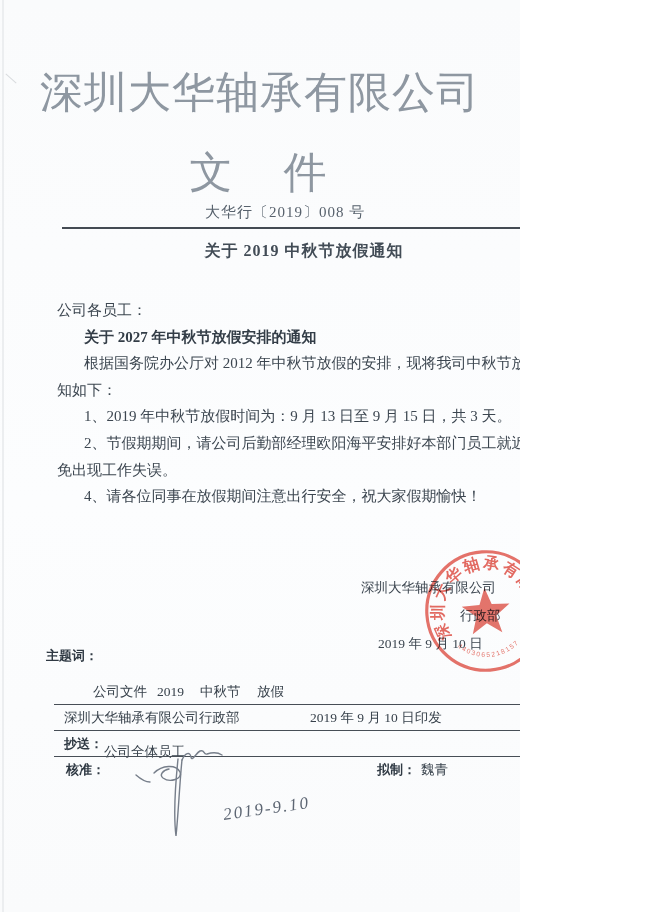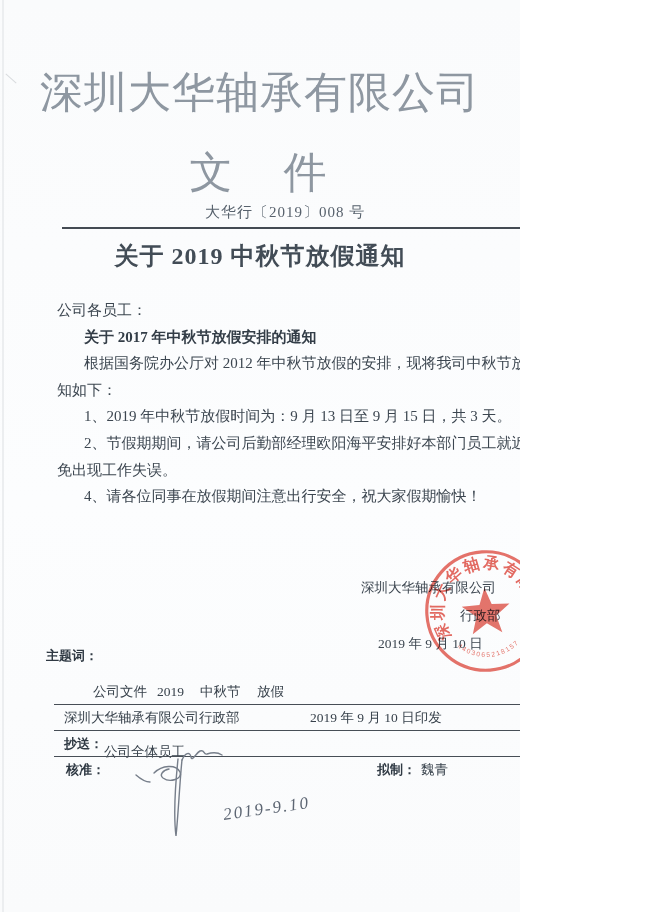--- a/index.html
+++ b/index.html
@@ -10,21 +10,21 @@
     overflow:hidden;
     font-family:"Liberation Serif","DejaVu Serif",serif;
   }
   .abs{position:absolute;white-space:nowrap;line-height:1.25;}
   .center{left:0;width:100%;text-align:center;}
   .company-title{top:66px;font-size:43px;letter-spacing:1px;color:#8e97a1;font-weight:500;}
   .doc-type{top:146px;font-size:43px;letter-spacing:4px;color:#8e97a1;font-weight:500;}
   .doc-number{top:203px;font-size:15px;color:#57616c;letter-spacing:1px;margin-left:25px;}
   .rule{position:absolute;background:#444b53;}
   .rule-header{left:62px;top:227px;width:530px;height:2px;}
-  .notice-title{top:241px;font-size:24px;font-weight:bold;color:#424c56;letter-spacing:1px;}
+  .notice-title{top:241px;font-size:16px;font-weight:bold;color:#424c56;letter-spacing:1px;padding-left:44px;}
   .body-text{
     position:absolute;left:57px;top:297px;width:542px;
     font-size:15px;line-height:26.6px;color:#3c4650;
     white-space:normal;
   }
   .body-text p{margin:0;padding:0;}
   .indent{text-indent:27px;}
   .bold{font-weight:bold;color:#333d47;}
   .sig{font-size:13.5px;color:#3c4650;}
   .seal-wrap{position:absolute;left:423px;top:548px;width:126px;height:126px;
@@ -47,21 +47,21 @@
 
   <div class="abs center company-title">深圳大华轴承有限公司</div>
   <div class="abs center doc-type">文　件</div>
   <div class="abs center doc-number">大华行〔2019〕008 号</div>
   <div class="rule rule-header"></div>
 
   <div class="abs center notice-title">关于 2019 中秋节放假通知</div>
 
   <div class="body-text">
     <p>公司各员工：</p>
-    <p class="indent bold">关于 2017 年中秋节放假安排的通知</p>
+    <p class="indent bold">关于 2027 年中秋节放假安排的通知</p>
     <p class="indent">根据国务院办公厅对 2012 年中秋节放假的安排，现将我司中秋节放假安排通知如下：</p>
     <p class="indent">1、2019 年中秋节放假时间为：9 月 13 日至 9 月 15 日，共 3 天。</p>
     <p class="indent">2、节假期期间，请公司后勤部经理欧阳海平安排好本部门员工就近待岗，以免出现工作失误。</p>
     <p class="indent">4、请各位同事在放假期间注意出行安全，祝大家假期愉快！</p>
   </div>
 
   <div class="abs sig" style="left:361px;top:580px;">深圳大华轴承有限公司</div>
   <div class="abs sig" style="left:412px;top:608px;margin-left:48px;">行政部</div>
   <div class="abs sig" style="left:378px;top:636px;">2019 年 9 月 10 日</div>
 

